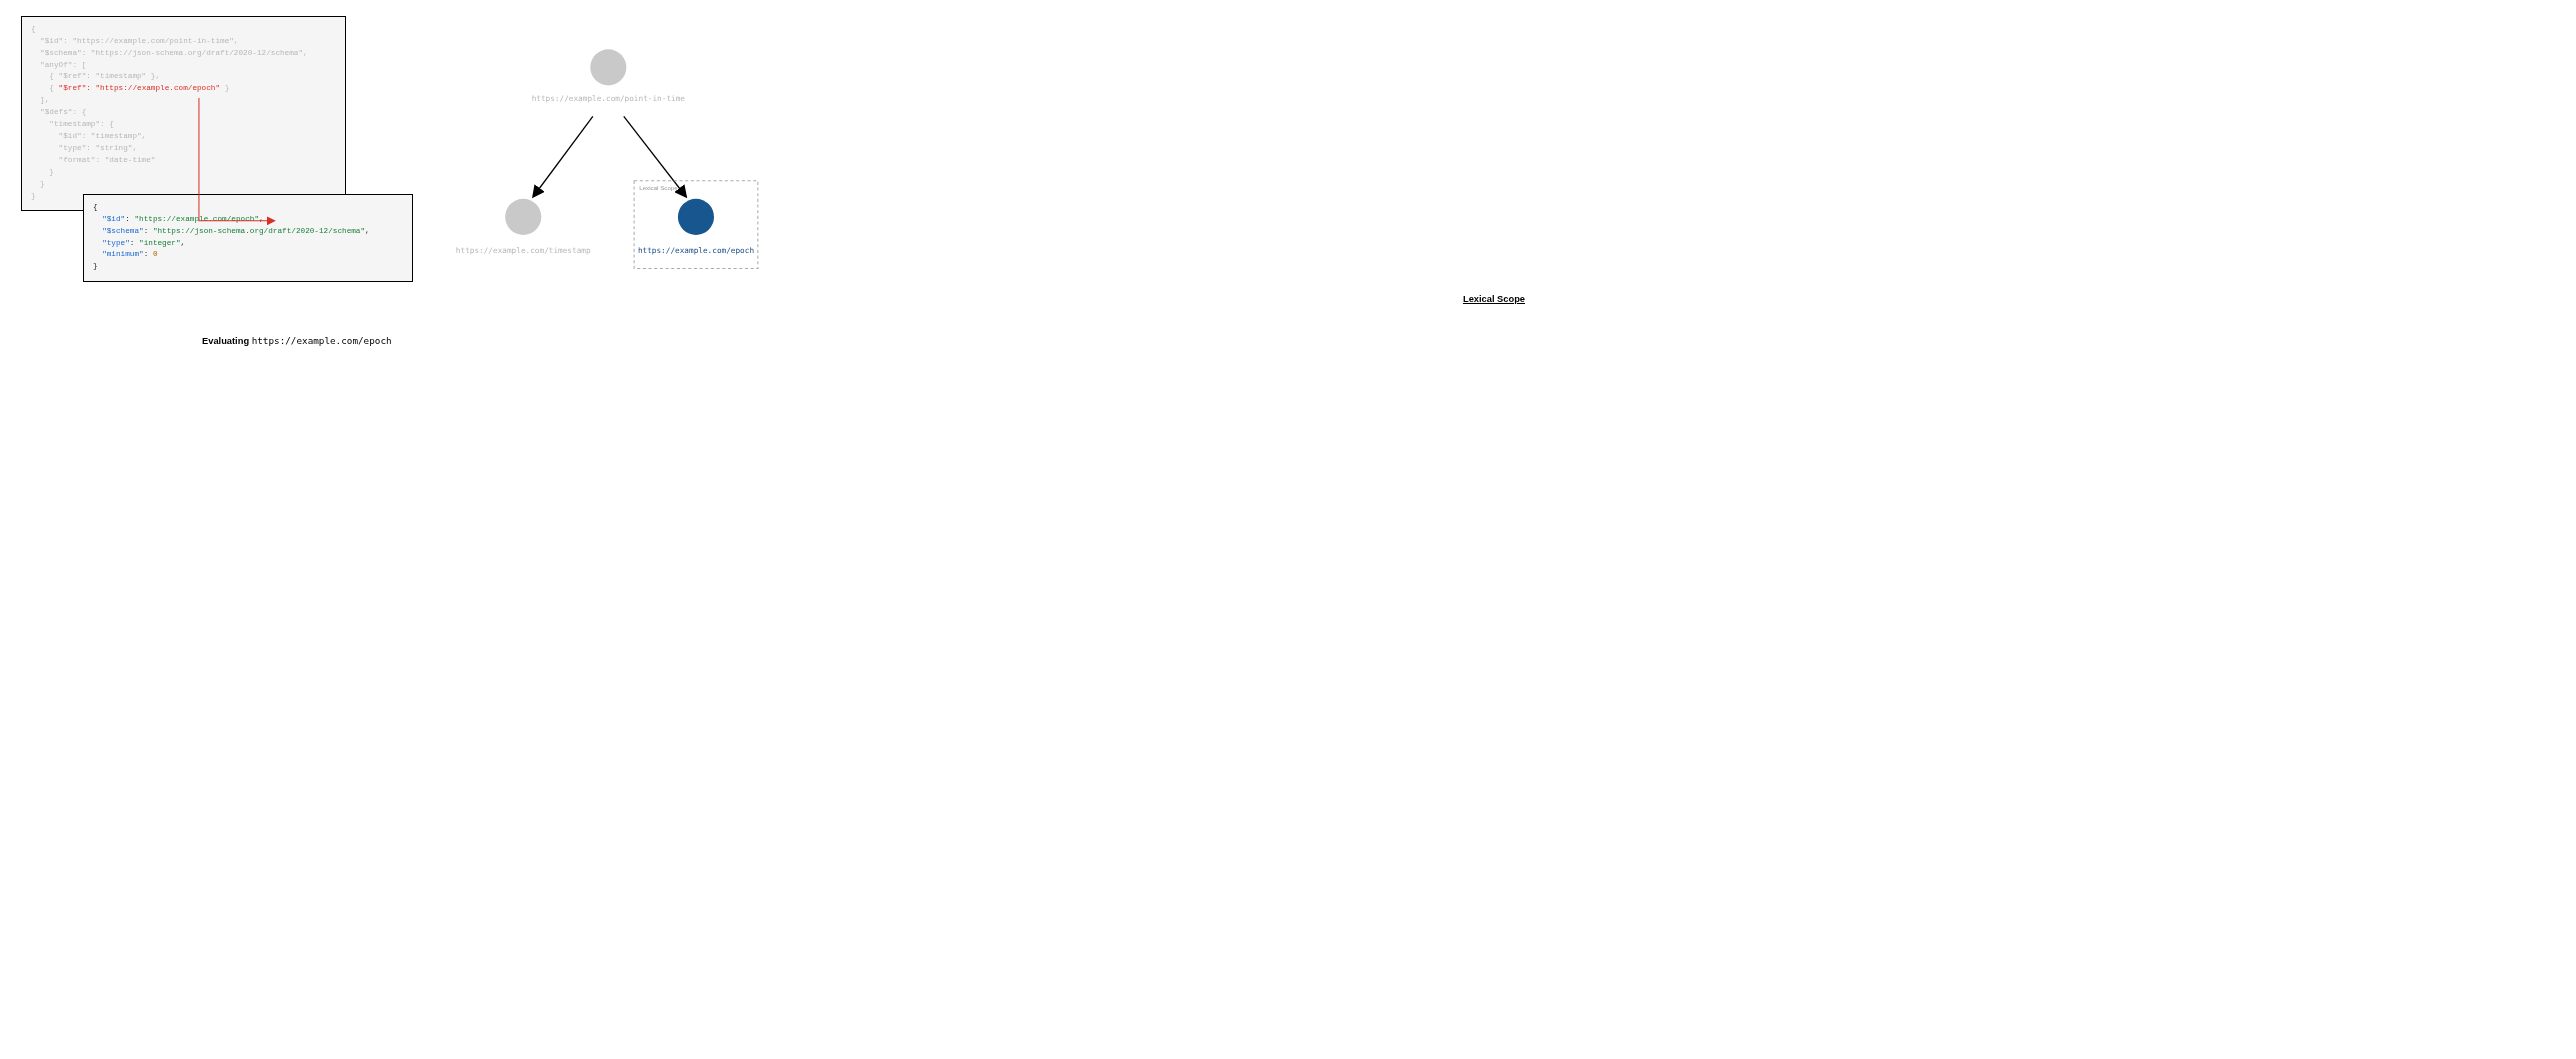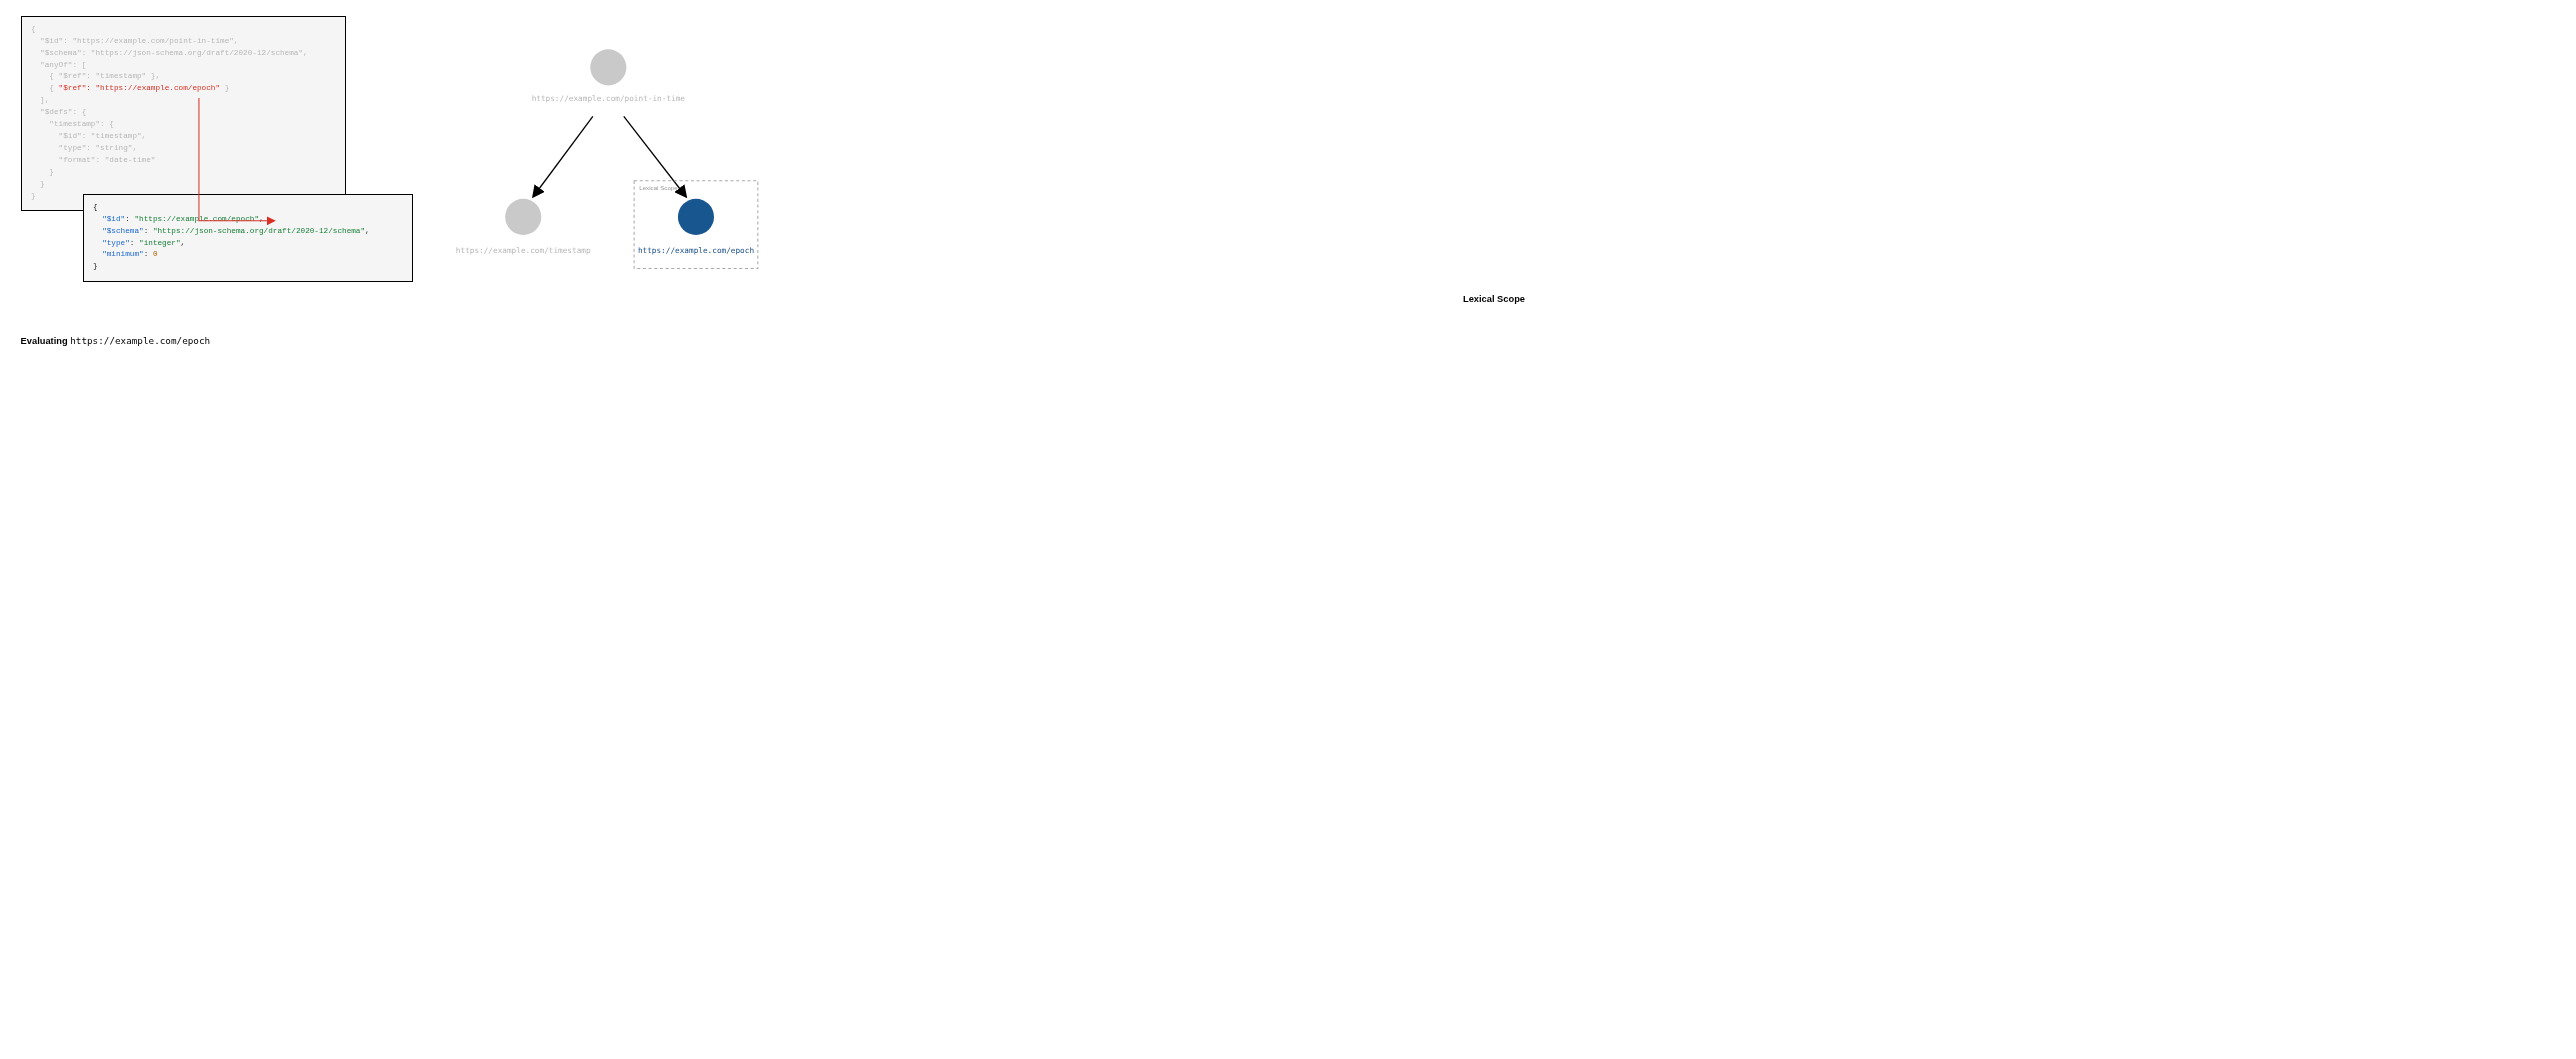--- a/index.html
+++ b/index.html
@@ -16,20 +16,21 @@
     align-items: flex-start;
   }
   .left-panel {
     flex: 0 0 371px;
     position: relative;
   }
   .right-panel {
     flex: 1;
     position: relative;
     padding-top: 10.3px;
+    text-decoration: underline;
   }
   .code-box {
     background: #f5f5f5;
     border: 1px solid #000;
     padding: 7.2px 9.3px;
     font-family: "SFMono-Regular", Consolas, "Liberation Mono", Menlo, monospace;
     font-size: 7.7px;
     line-height: 1.55;
     white-space: pre;
     position: relative;
@@ -46,21 +47,21 @@
     z-index: 2;
     color: #222;
   }
   .hl-red { color: #d93025; }
   .hl-key { color: #1967d2; }
   .hl-str { color: #188038; }
   .hl-num { color: #b06000; }
   .caption {
     margin-top: 124px;
     font-size: 9.3px;
-    text-align: left;
+    text-align: right;
   }
   .caption .bold { font-weight: 700; }
   .caption .mono { font-family: "SFMono-Regular", Consolas, monospace; }
   .right-caption {
     margin-top: 10.3px;
     font-size: 9.3px;
     font-weight: 700;
     text-align: center;
   }
   svg.tree { display: block; }

